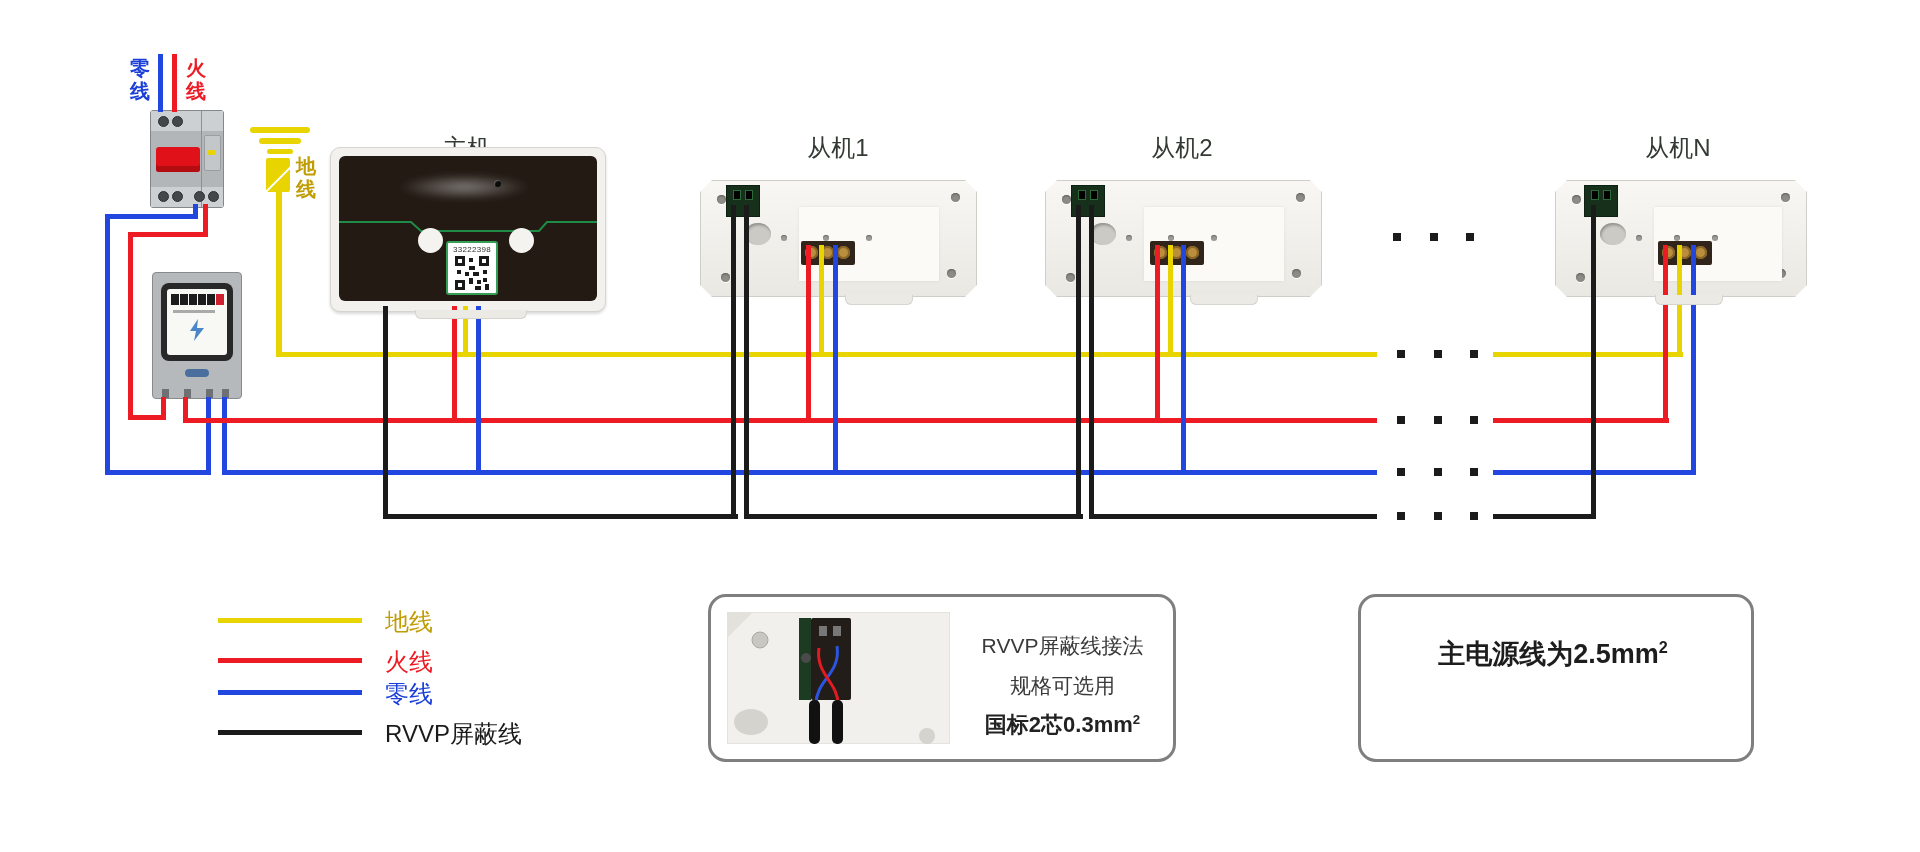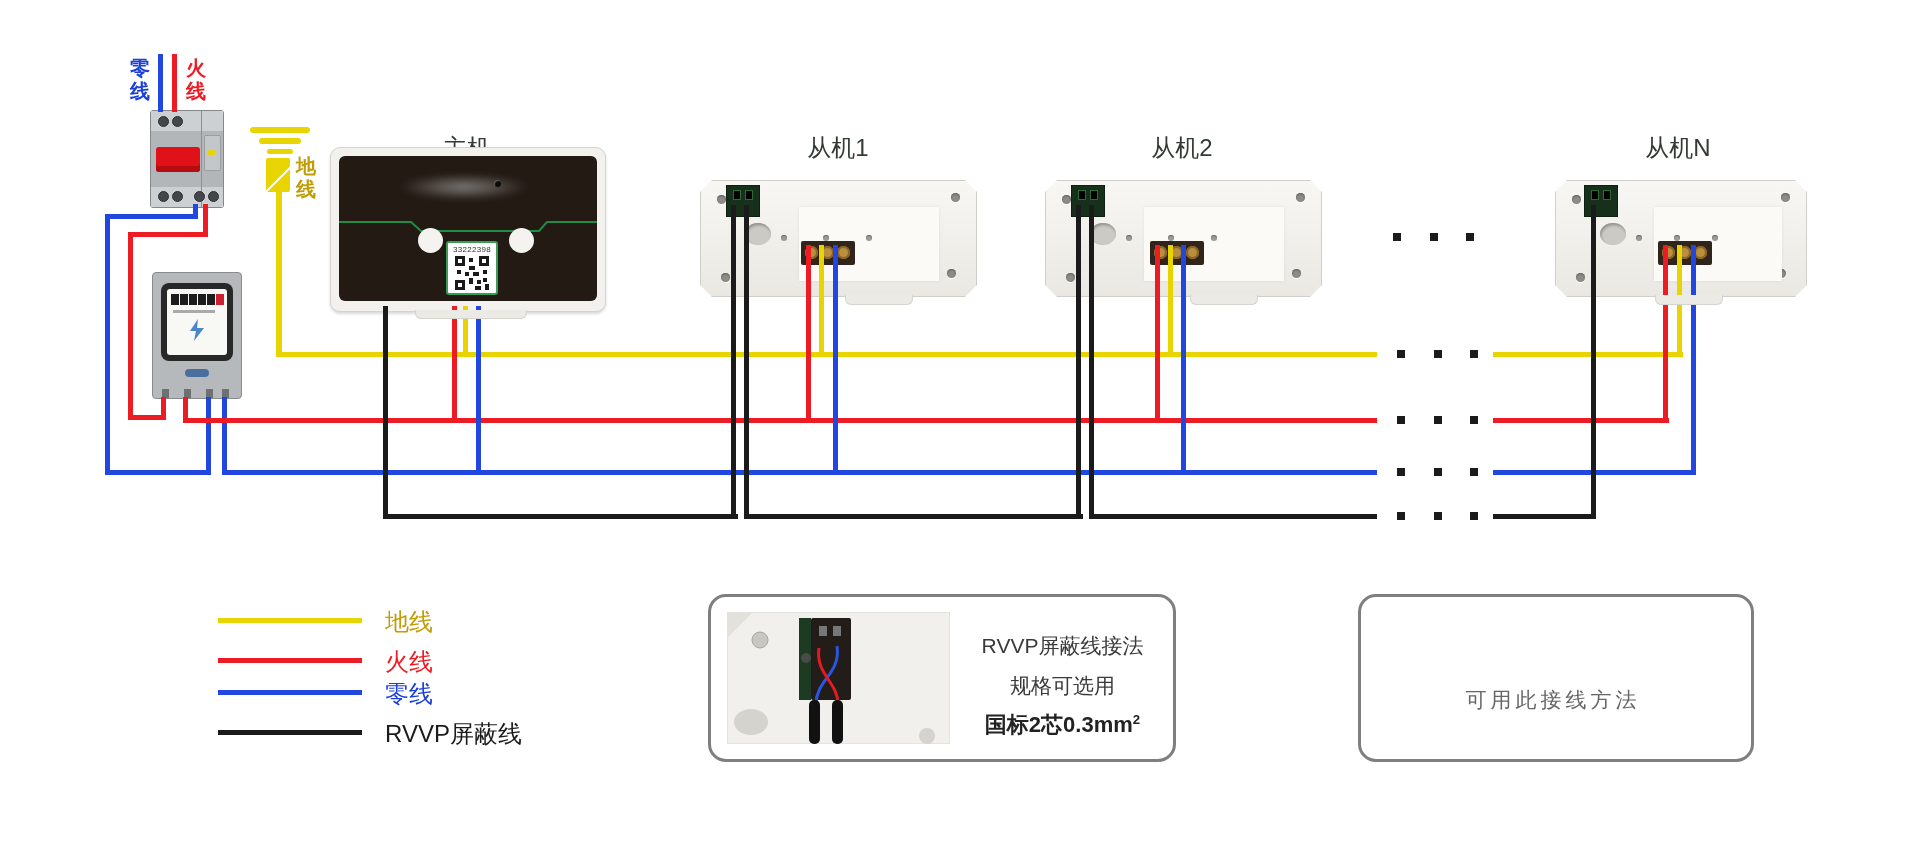--- a/index.html
+++ b/index.html
@@ -324,15 +324,15 @@
     <path d="M89,92 C89,68 114,62 110,34" fill="none" stroke="#2b55e0" stroke-width="3"></path>
     <path d="M111,92 C111,70 88,62 92,36" fill="none" stroke="#e21b22" stroke-width="3"></path>
     <rect x="82" y="88" width="11" height="44" rx="5" fill="#111"></rect>
     <rect x="105" y="88" width="11" height="44" rx="5" fill="#111"></rect>
   </svg>
   <div class="rvvp-text l1">RVVP屏蔽线接法</div>
   <div class="rvvp-text l2">规格可选用</div>
   <div class="rvvp-text l3"><span>国标2芯0.3mm</span><sup>2</sup></div>
 
   <div class="info-box" style="left:1358px;top:594px;width:390px;height:162px;"></div>
-  <div class="power-l2">可用此接线方法</div>
+  <div class="power-l1"><span>主电源线为2.5mm</span><sup>2</sup></div>
 
 </div>
 
 </body></html>

